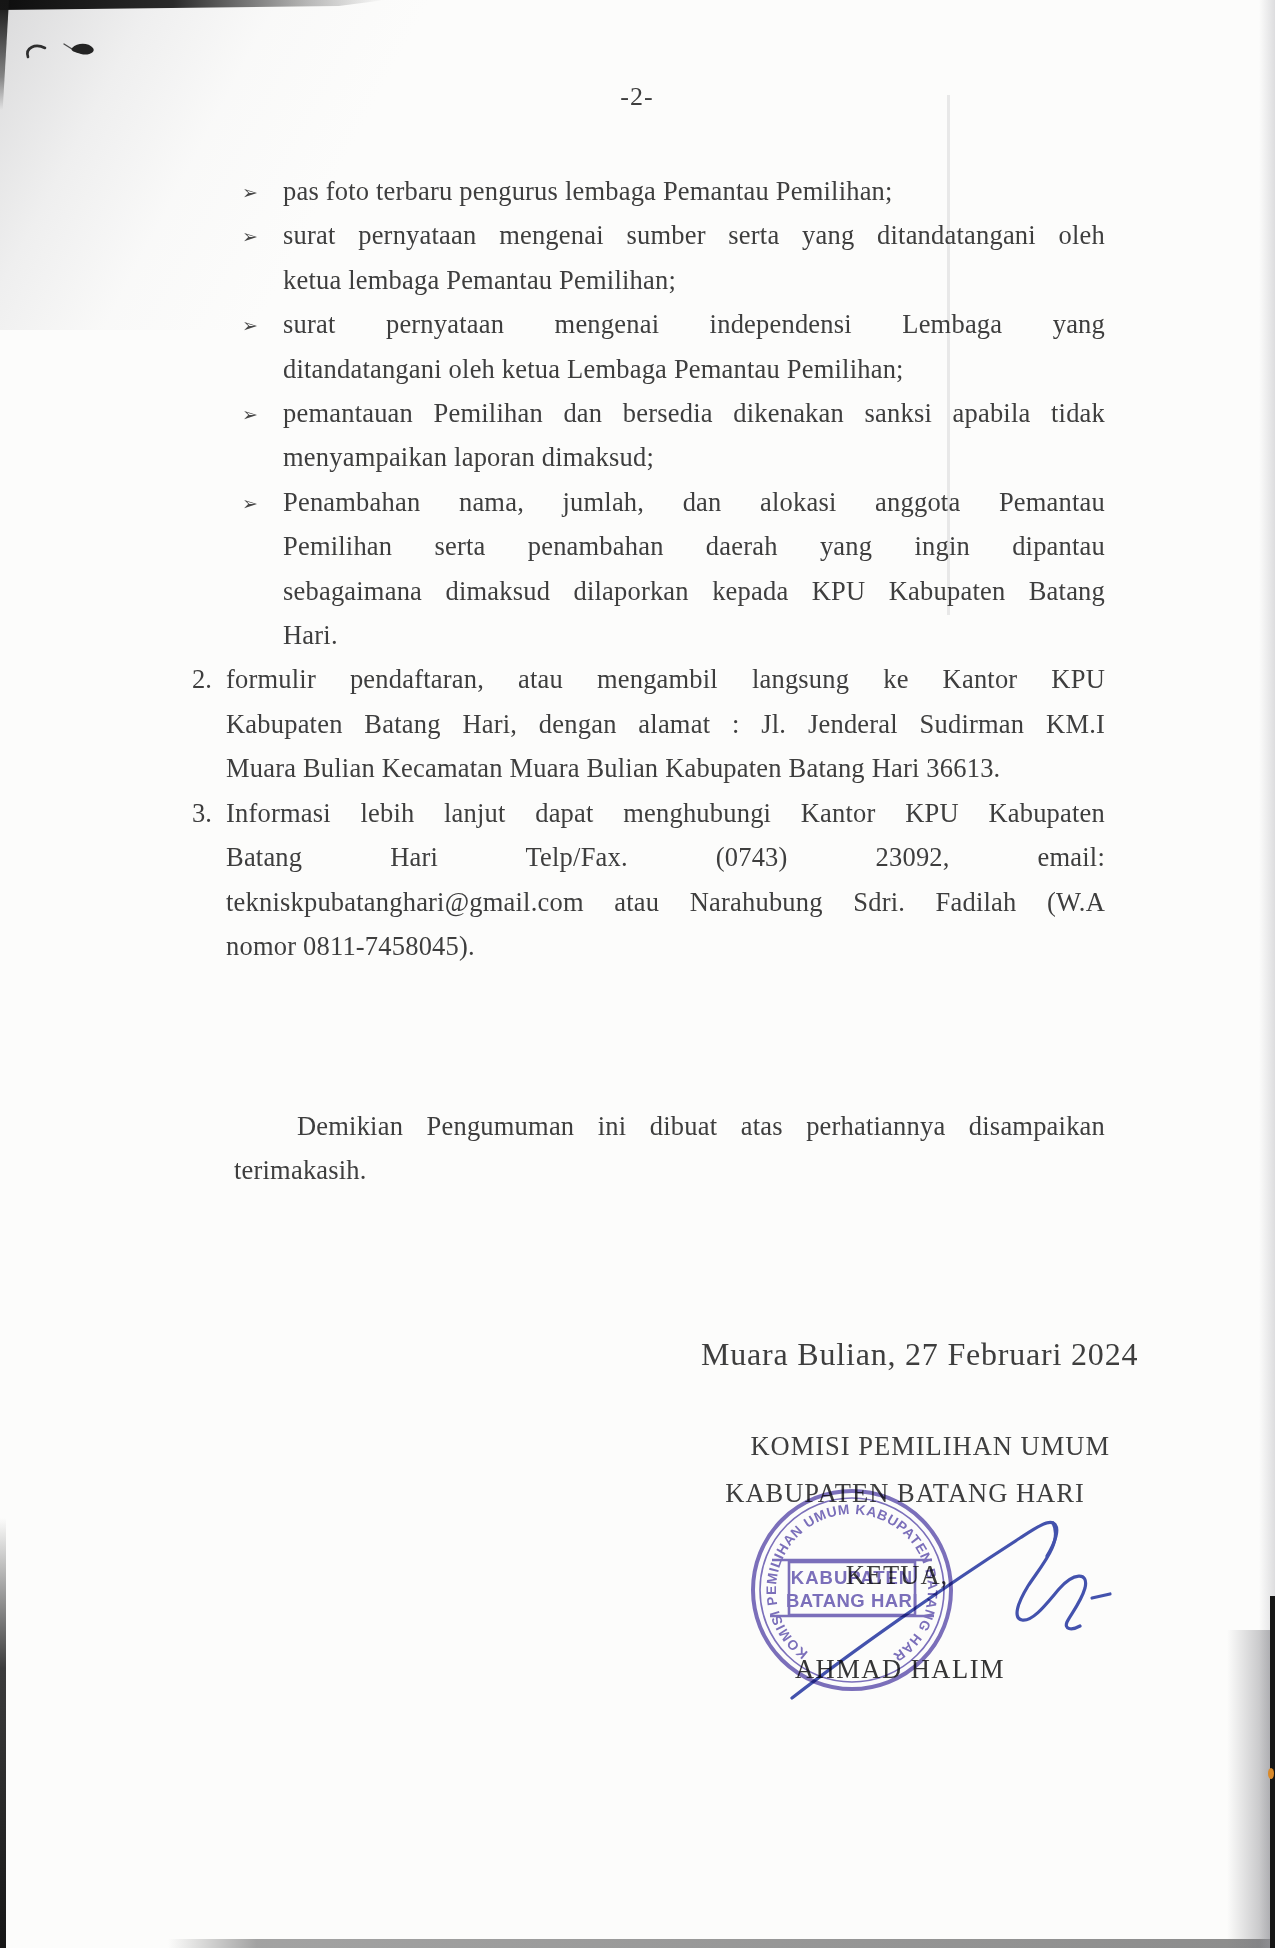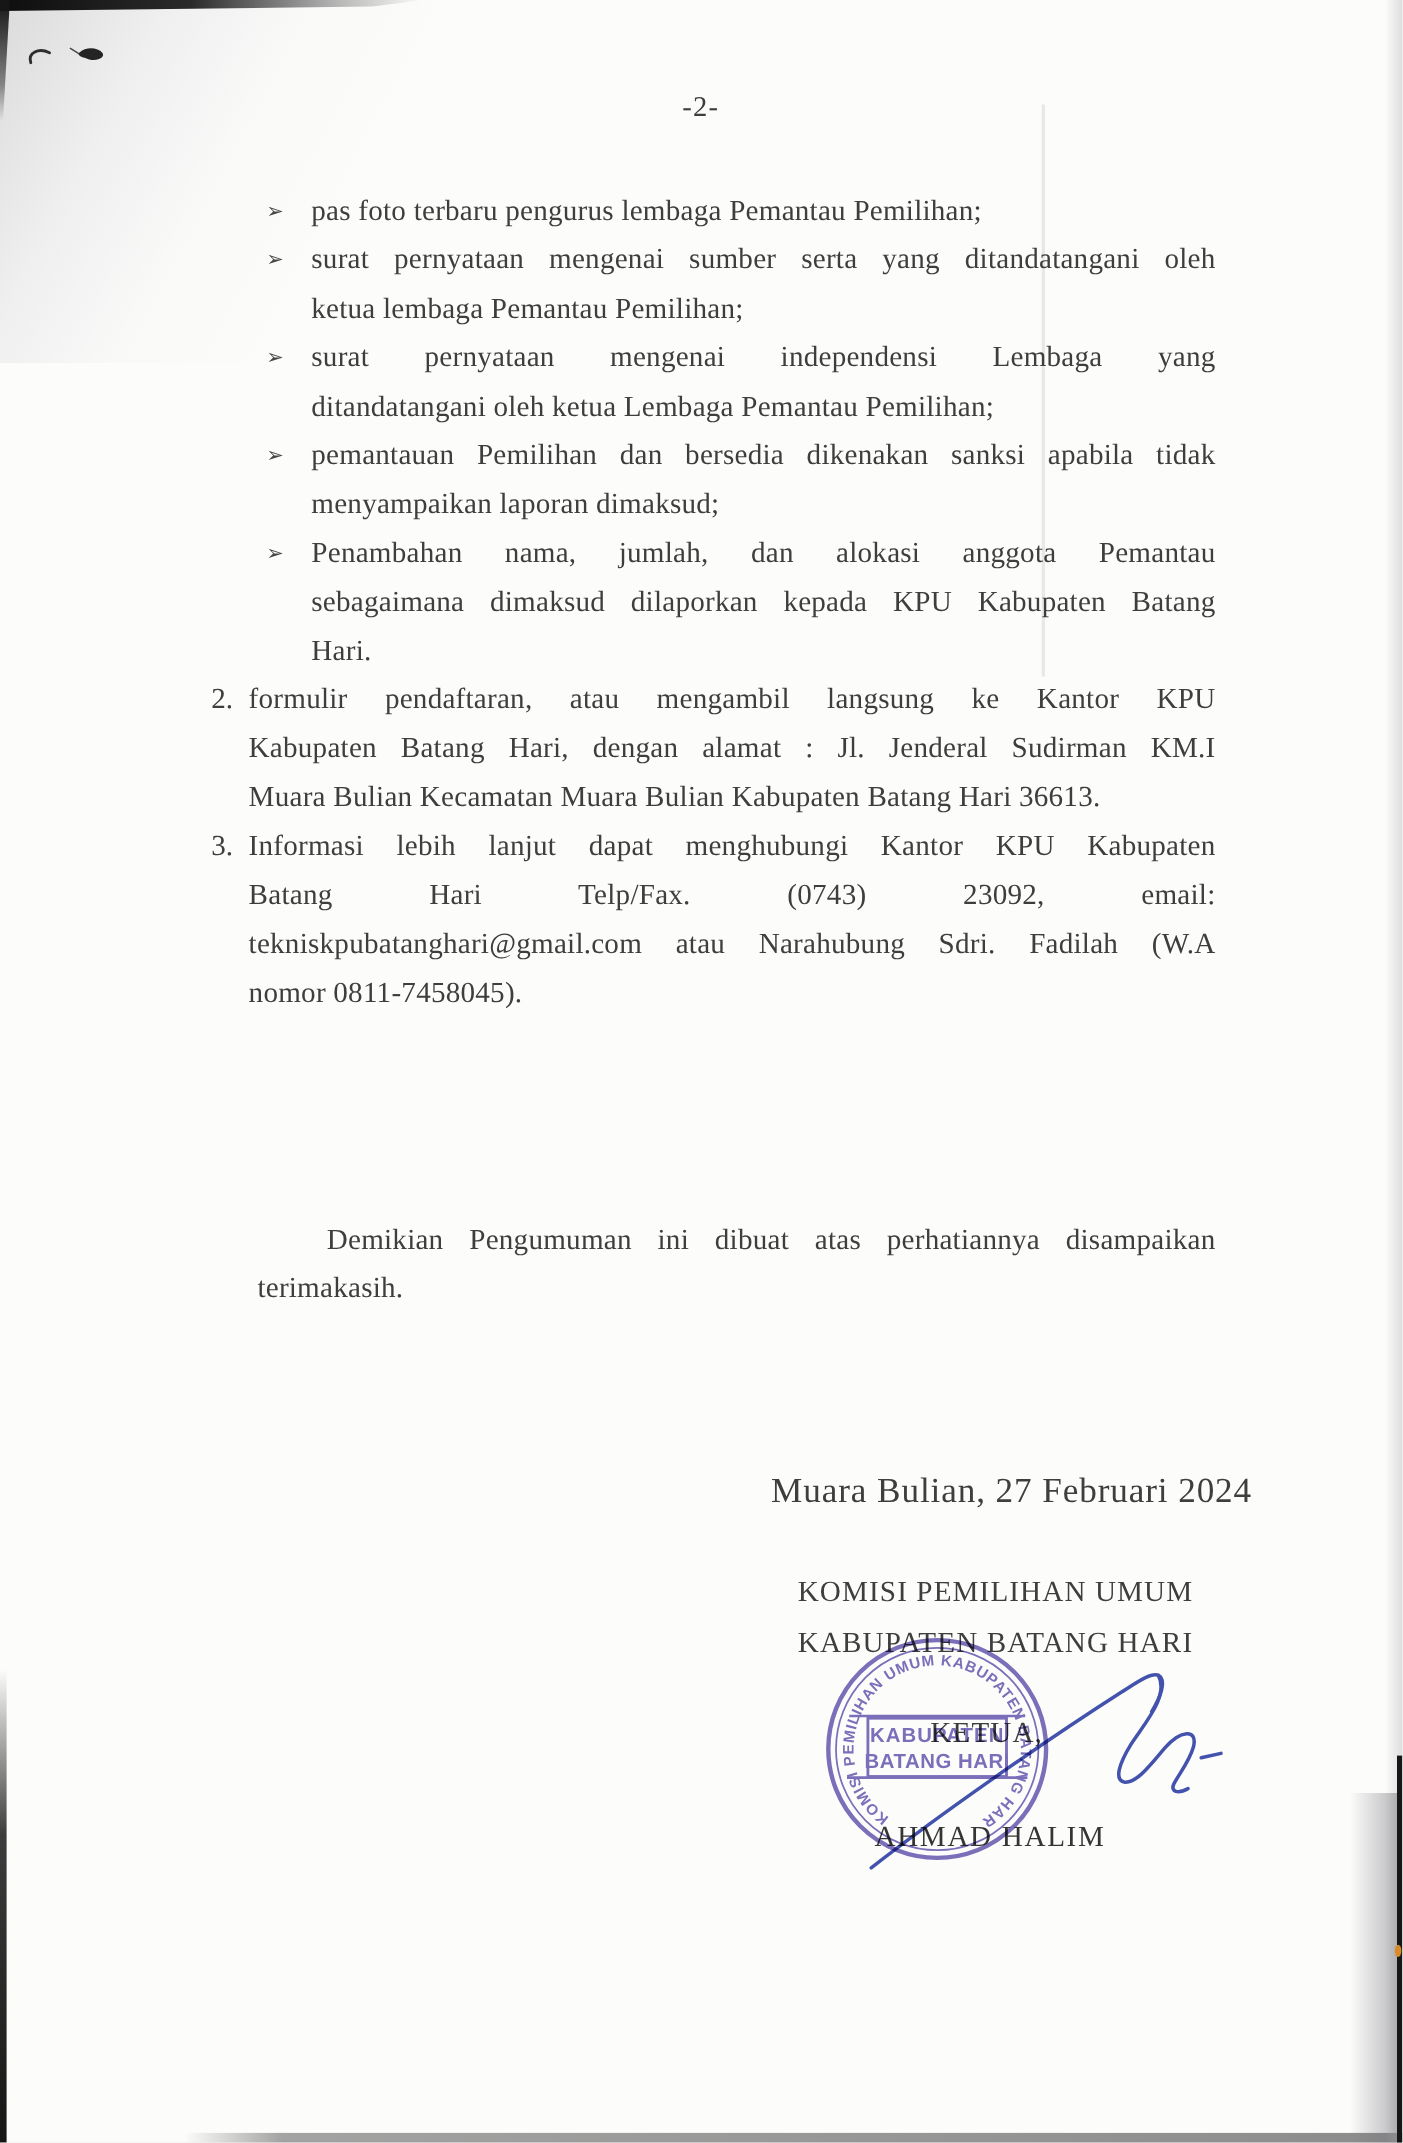--- a/index.html
+++ b/index.html
@@ -28,21 +28,21 @@
   .tline{font-size:26.5px;line-height:44.4px;letter-spacing:.2px;}
   .tline.just{text-align:justify;text-align-last:justify;text-justify:inter-word;}
   .item{position:relative;}
   .bullet-item{margin-left:50px;width:863px;padding-left:41px;box-sizing:border-box;}
   .bullet-item .marker{position:absolute;left:0;top:1px;font-family:"DejaVu Sans",sans-serif;font-size:19px;line-height:44.4px;color:#474747;}
   .num-item{width:913px;padding-left:34px;box-sizing:border-box;}
   .num-item .num{position:absolute;left:0;top:0;font-size:26.5px;line-height:44.4px;}
   .closing{position:absolute;left:234px;top:1104px;width:871px;}
   .closing .tline.ind{text-indent:63px;}
   .place-date{position:absolute;left:701px;top:1339px;font-size:32px;letter-spacing:.8px;line-height:31px;}
-  .org-line1{position:absolute;left:700px;top:1431px;width:410px;text-align:center;font-size:26.5px;letter-spacing:1px;line-height:31px;}
+  .org-line1{position:absolute;left:700px;top:1431px;width:410px;text-align:right;font-size:26.5px;letter-spacing:1px;line-height:31px;}
   .org-line2{position:absolute;left:700px;top:1478px;width:410px;text-align:center;font-size:26.5px;letter-spacing:1px;line-height:31px;}
   .role-title{position:absolute;left:700px;top:1520px;width:394px;text-align:center;font-size:26.5px;letter-spacing:1px;line-height:31px;margin-top:40px;}
   .signer-name{position:absolute;left:700px;top:1654px;width:400px;text-align:center;font-size:26.5px;letter-spacing:1.5px;line-height:31px;color:#353535;}
   
   .stamp{position:absolute;left:742px;top:1480px;mix-blend-mode:multiply;opacity:.93;}
   .stamp text{font-family:"Liberation Sans","DejaVu Sans",sans-serif;font-weight:bold;}
   .sig-ink{position:absolute;left:770px;top:1490px;mix-blend-mode:multiply;opacity:.95;}
 </style>
 </head>
 <body>
@@ -84,20 +84,21 @@
         <div class="tline">ditandatangani oleh ketua Lembaga Pemantau Pemilihan;</div>
       </div>
       <div class="item bullet-item">
         <span class="marker">➢</span>
         <div class="tline just">pemantauan Pemilihan dan bersedia dikenakan sanksi apabila tidak</div>
         <div class="tline">menyampaikan laporan dimaksud;</div>
       </div>
       <div class="item bullet-item">
         <span class="marker">➢</span>
         <div class="tline just">Penambahan nama, jumlah, dan alokasi anggota Pemantau</div>
+        <div class="tline just">Pemilihan serta penambahan daerah yang ingin dipantau</div>
         <div class="tline just">sebagaimana dimaksud dilaporkan kepada KPU Kabupaten Batang</div>
         <div class="tline">Hari.</div>
       </div>
       <div class="item num-item">
         <span class="num">2.</span>
         <div class="tline just">formulir pendaftaran, atau mengambil langsung ke Kantor KPU</div>
         <div class="tline just">Kabupaten Batang Hari, dengan alamat : Jl. Jenderal Sudirman KM.I</div>
         <div class="tline">Muara Bulian Kecamatan Muara Bulian Kabupaten Batang Hari 36613.</div>
       </div>
       <div class="item num-item">

